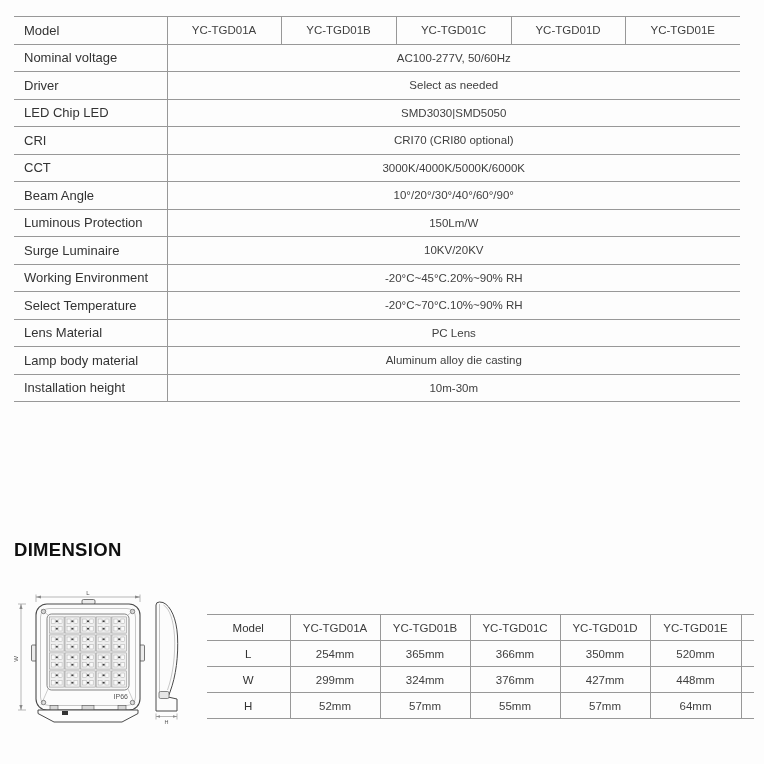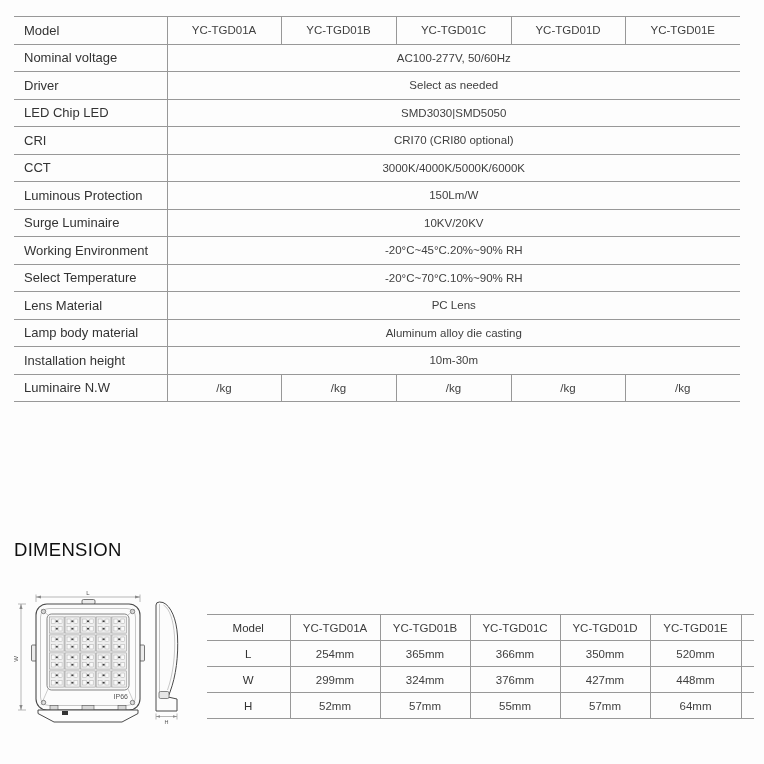--- a/index.html
+++ b/index.html
@@ -19,21 +19,21 @@
   table.spec td {
     height:26.5px; padding:0; font-size:11.5px;
     border-bottom:1px solid #989898; vertical-align:middle;
   }
   table.spec td.lbl { font-size:13px; color:#333; padding-left:10px; text-align:left; }
   table.spec td.v   { border-left:1px solid #989898; text-align:center; color:#404040; }
 
   
   .dim-heading {
     position:absolute; left:14px; top:539px;
-    font-size:18.5px; font-weight:400; color:#101010; letter-spacing:.3px;text-align:center;
+    font-size:18.5px; font-weight:700; color:#101010; letter-spacing:.3px;text-align:center;
   }
 
   table.dim {
     position:absolute; left:207px; top:614px;
     border-collapse:collapse; table-layout:fixed;
     border-top:1px solid #989898;
   }
   table.dim td {
     height:25px; padding:0; font-size:11.5px; text-align:center;
     border-bottom:1px solid #989898; color:#404040; vertical-align:middle;
@@ -79,20 +79,24 @@
   </tr>
   <tr>
     <td class="lbl">CRI</td>
     <td class="v" colspan="5">CRI70 (CRI80 optional)</td>
   </tr>
   <tr>
     <td class="lbl">CCT</td>
     <td class="v" colspan="5">3000K/4000K/5000K/6000K</td>
   </tr>
   <tr>
+    <td class="lbl">Beam Angle</td>
+    <td class="v" colspan="5">10°/20°/30°/40°/60°/90°</td>
+  </tr>
+  <tr>
     <td class="lbl">Luminous Protection</td>
     <td class="v" colspan="5">150Lm/W</td>
   </tr>
   <tr>
     <td class="lbl">Surge Luminaire</td>
     <td class="v" colspan="5">10KV/20KV</td>
   </tr>
   <tr>
     <td class="lbl">Working Environment</td>
     <td class="v" colspan="5">-20°C~45°C.20%~90% RH</td>
@@ -105,28 +109,20 @@
     <td class="lbl">Lens Material</td>
     <td class="v" colspan="5">PC Lens</td>
   </tr>
   <tr>
     <td class="lbl">Lamp body material</td>
     <td class="v" colspan="5">Aluminum alloy die casting</td>
   </tr>
   <tr>
     <td class="lbl">Installation height</td>
     <td class="v" colspan="5">10m-30m</td>
-  </tr>
-  <tr>
-    <td class="lbl">Luminaire N.W</td>
-    <td class="v">/kg</td>
-    <td class="v">/kg</td>
-    <td class="v">/kg</td>
-    <td class="v">/kg</td>
-    <td class="v">/kg</td>
   </tr>
 </tbody>
   </table>
 
 <div class="dim-heading">DIMENSION</div>
 
 <svg class="drawing" width="200" height="176" viewBox="0 0 200 176">
   <defs>
     <pattern id="led" x="39" y="28" width="15.6" height="18" patternUnits="userSpaceOnUse">
       <rect x="0.7" y="0.9" width="14.2" height="16.2" fill="#efefef" stroke="#8d8d8d" stroke-width="0.55"></rect>

